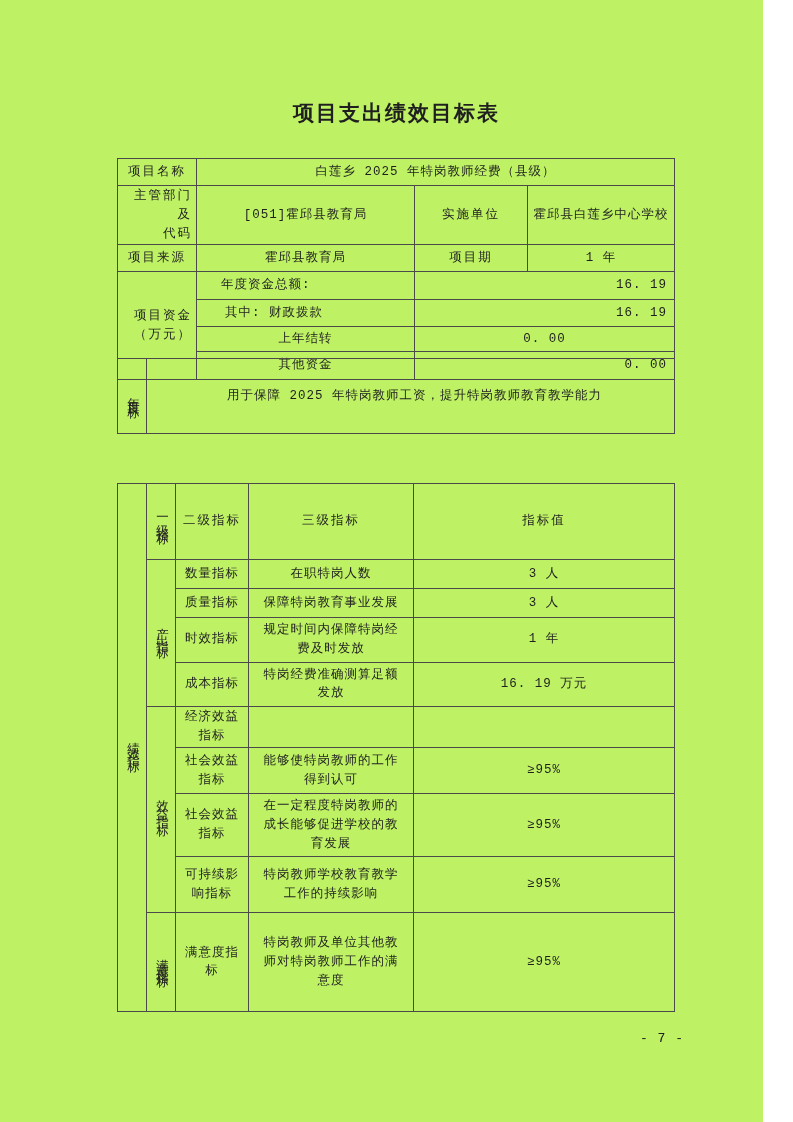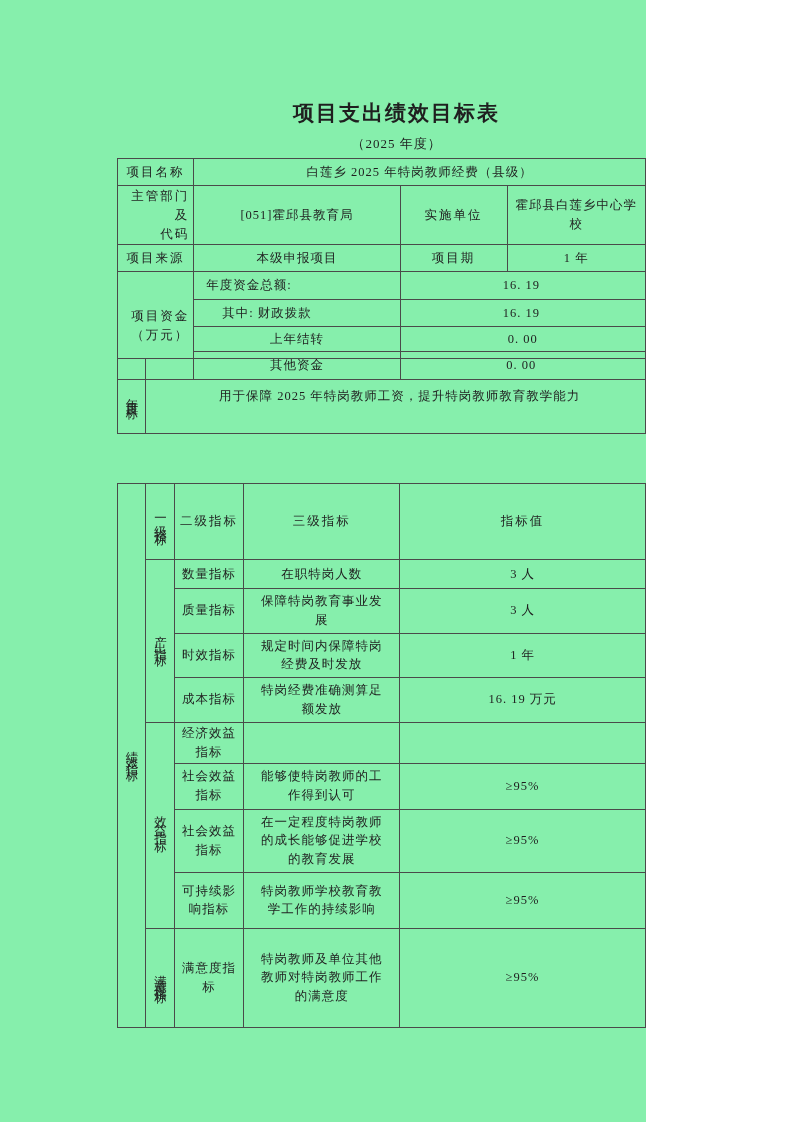--- a/index.html
+++ b/index.html
@@ -1,18 +1,18 @@
 <!DOCTYPE html>
 <html><head>
 <meta charset="utf-8">
 <style>
   html,body{margin:0;padding:0;background:#ffffff;}
   .page{
-    position:relative;width:646px;height:1122px;background:#86efac;
-    font-family:Liberation Serif, serif;color:#1f1f1f;
+    position:relative;width:763px;height:1122px;background:#bef264;
+    font-family:Liberation Mono, monospace;color:#1f1f1f;
     overflow:hidden;
   }
   .title{
     position:absolute;top:99px;left:0;width:793px;text-align:center;
     font-size:21px;font-weight:bold;letter-spacing:2px;
   }
   .subtitle{
     position:absolute;top:135px;left:0;width:793px;text-align:center;
     font-size:13px;letter-spacing:1px;
   }
@@ -21,43 +21,42 @@
   }
   .sec1{top:158px;} .sec2{top:358px;} .sec3{top:436px;margin-top:47px;}
   td{
     border:1px solid #4a4a4a;text-align:center;vertical-align:middle;
     font-size:12.5px;letter-spacing:1px;line-height:1.5;padding:1px 4px;
     overflow:hidden;
   }
   td.lbl{letter-spacing:2px;}
   td.pre{white-space:pre-line;text-align:right;}
   td.left{text-align:left;}
-  td.right{padding-right:7px;}
-  td.pl12{padding-left:12px;}
+  td.right{text-align:right;padding-right:7px;}
+  td.pl12{padding-left:24px;}
   td.pl28{padding-left:28px;}
   td.l3{padding:3px 10px;}
   td.vcell{padding:0;}
   .vtext{
     writing-mode:vertical-lr;text-orientation:upright;display:inline-block;
     letter-spacing:3px;font-size:12.5px;
   }
   .ls4{letter-spacing:4px;} .ls6{letter-spacing:6px;} .ls8{letter-spacing:8px;}
   td.goal{padding-left:12px;text-align:center;}
   .pagenum{
     position:absolute;top:1031px;left:640px;width:44px;text-align:center;
     font-size:13px;letter-spacing:1px;
   }
 </style>
 </head>
 <body>
 
 <div class="page">
 
   <div class="title">项目支出绩效目标表</div>
-  <div class="subtitle">（2025 年度）</div>
 
   <table class="tbl sec1">
     <colgroup>
       <col style="width:79px">
         <col style="width:218px">
         <col style="width:113px">
         <col style="width:147px">
     </colgroup>
     <tbody>
       <tr style="height:27px">
@@ -66,21 +65,21 @@
       </tr>
       <tr style="height:35px">
         <td class="lbl pre">主管部门及
 代码</td>
         <td>[051]霍邱县教育局</td>
         <td class="lbl">实施单位</td>
         <td>霍邱县白莲乡中心学校</td>
       </tr>
       <tr style="height:27px">
         <td class="lbl">项目来源</td>
-        <td>本级申报项目</td>
+        <td>霍邱县教育局</td>
         <td class="lbl">项目期</td>
         <td>1 年</td>
       </tr>
       <tr style="height:28px">
         <td rowspan="4" class="lbl pre">项目资金
 （万元）</td>
         <td class="left pl12">年度资金总额:</td>
         <td colspan="2" class="right">16. 19</td>
       </tr>
       <tr style="height:27px">

